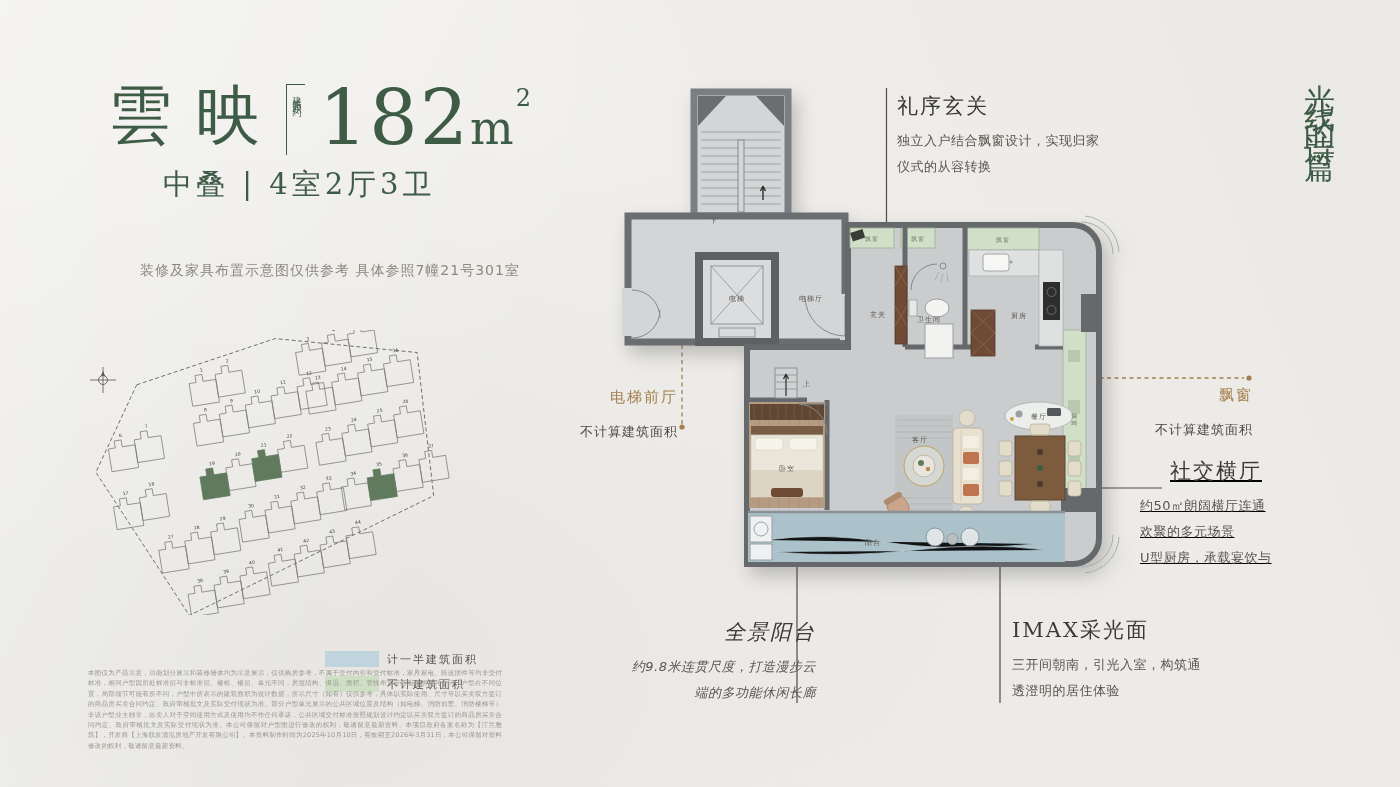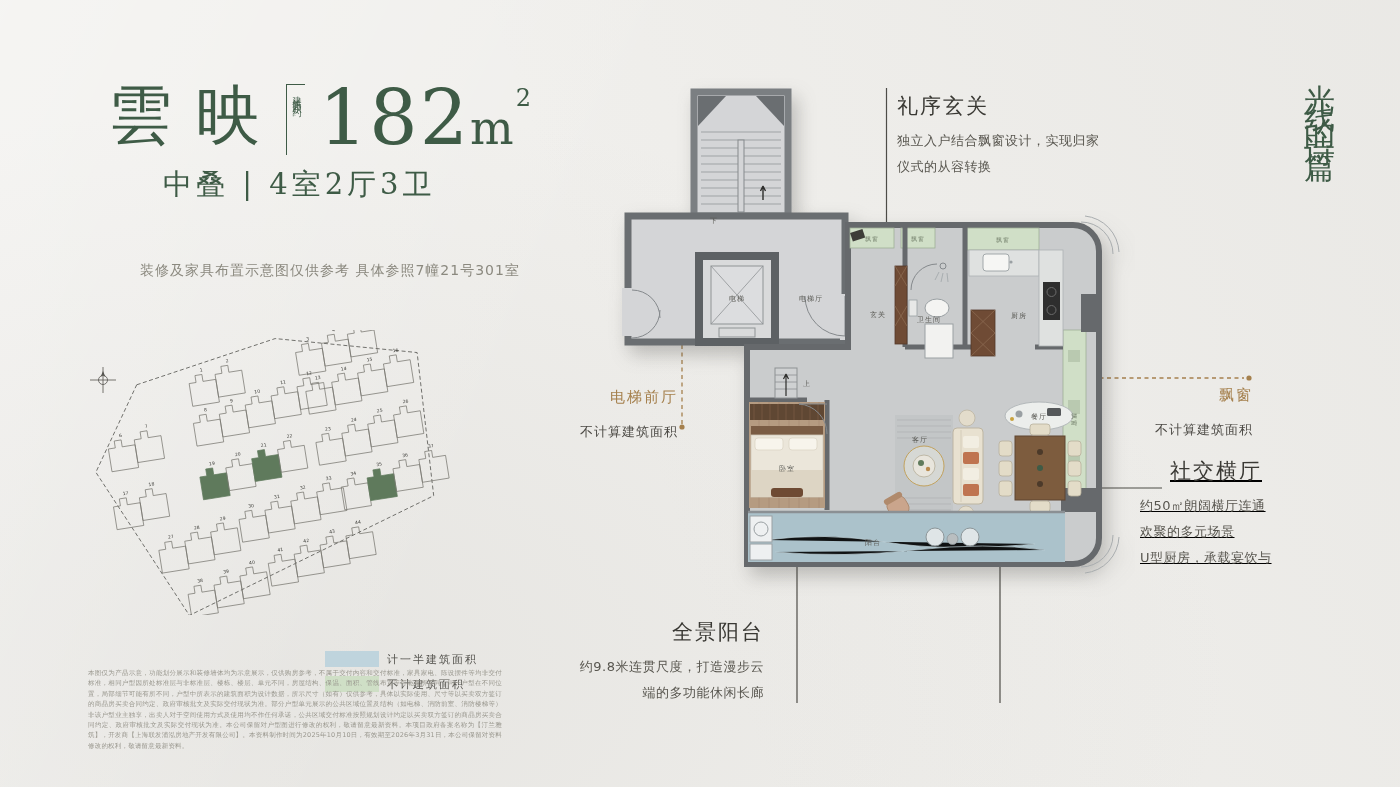--- a/index.html
+++ b/index.html
@@ -424,22 +424,29 @@
 
   <div class="abs" style="left:1140px;top:457px;width:170px;text-decoration:underline;">
     <div class="ann-title" style="margin-left:30px;">社交横厅</div>
     <div class="ann-body">
       <div>约50㎡朗阔横厅连通</div>
       <div>欢聚的多元场景</div>
       <div>U型厨房，承载宴饮与</div>
     </div>
   </div>
 
-  <div class="abs ra" style="left:536px;top:618px;width:228px;">
+  <div class="abs ra" style="left:588px;top:618px;width:228px;font-style:italic;">
     <div class="ann-title">全景阳台</div>
     <div class="ann-body">
       <div>约9.8米连贯尺度，打造漫步云</div>
       <div>端的多功能休闲长廊</div>
     </div>
   </div>
 
+  <div class="abs" style="left:1012px;top:616px;width:240px;">
+    <div class="ann-title">IMAX采光面</div>
+    <div class="ann-body">
+      <div>三开间朝南，引光入室，构筑通</div>
+      <div>透澄明的居住体验</div>
+    </div>
+  </div>
 
 </div>
 
 </body></html>

